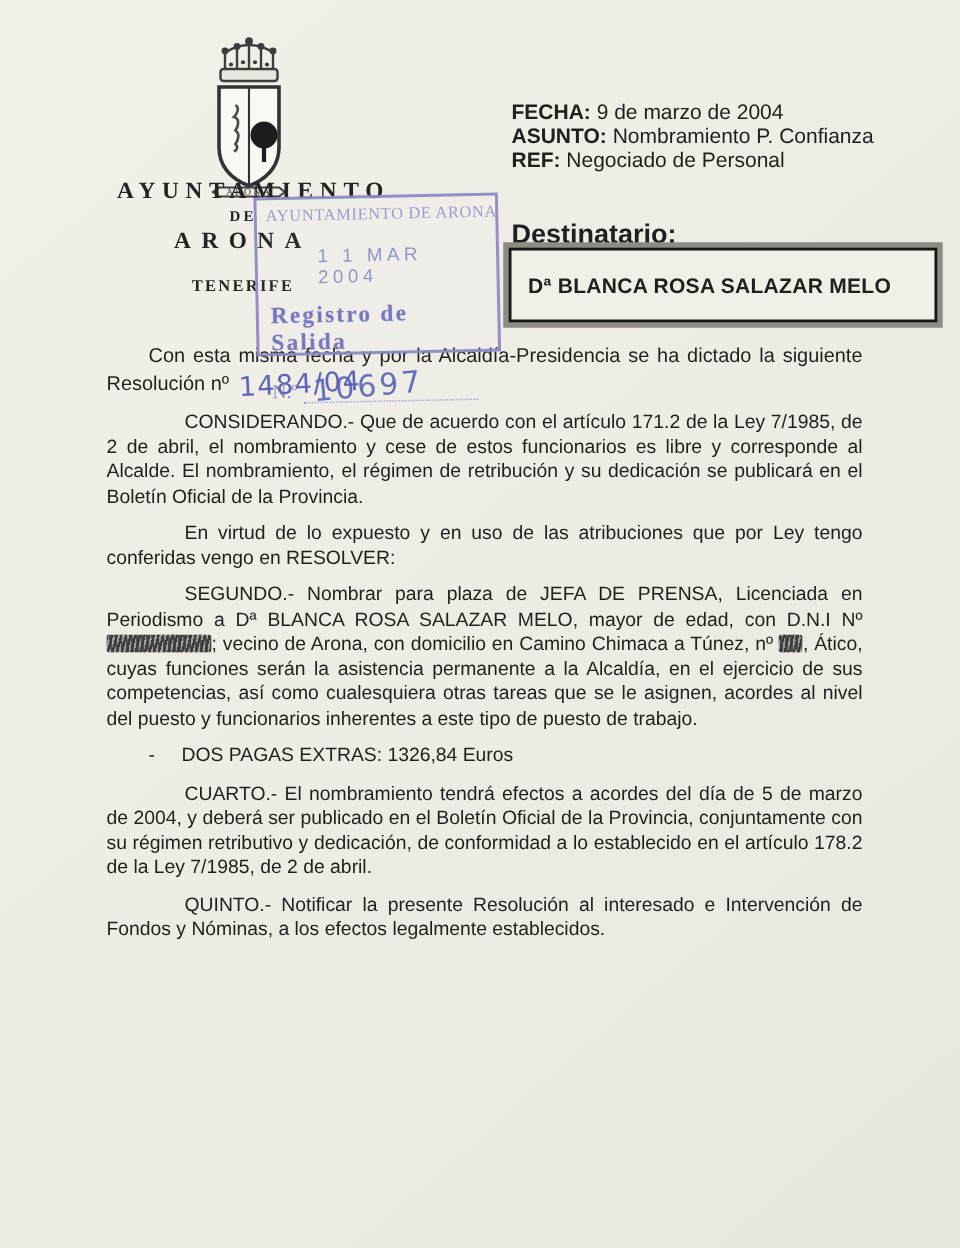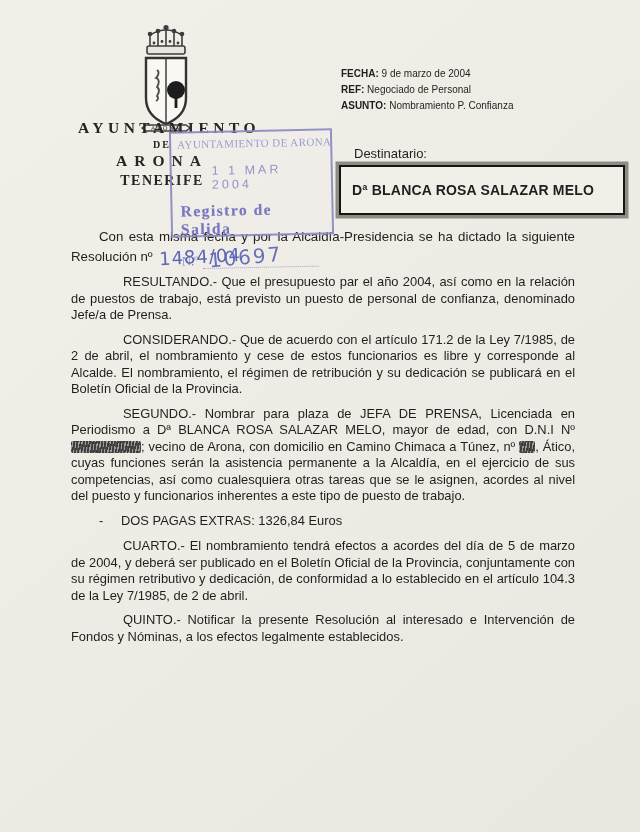--- a/index.html
+++ b/index.html
@@ -14,46 +14,46 @@
 
   
   .crest { position:absolute; left:118px; top:20px; width:96px; height:126px; }
 
   
   .org { position:absolute; left:78px; top:119px; width:168px; text-align:center;
          font-family:"Liberation Serif", serif; font-weight:700; color:#242424; }
   .org-l1 { font-size:15.5px; letter-spacing:4.5px;text-align:center; }
   .org-l2 { font-size:10px;   letter-spacing:2px;   margin-top:2px; }
   .org-l3 { font-size:15.5px; letter-spacing:7px;   margin-top:2px; }
-  .org-l4 { font-size:14px;   letter-spacing:1.5px; margin-top:3px; }
+  .org-l4 { font-size:11px;   letter-spacing:1.5px; margin-top:15px; }
 
   
   .stamp { position:absolute; left:170px; top:130px; width:163px; height:106px;
            border:2px solid #8a8ac4; transform:rotate(-1.2deg);
            padding:5px 6px; opacity:.92; background:rgba(255,255,255,0.04); }
   .stamp-org { font-family:"Liberation Serif", serif; font-size:11px; color:#9494cb;
                letter-spacing:.4px; white-space:nowrap; }
   .stamp-date { margin:14px 0 0 34px; font-size:12.5px; letter-spacing:3px; color:#8c8cc6; }
   .stamp-title { margin:10px 0 0 2px; font-family:"Liberation Serif", serif; font-weight:700;
                  font-size:15.5px; letter-spacing:1.5px; color:#6f6fbc;
                  text-shadow:0 0 1px rgba(111,111,188,.45); }
   .stamp-no { margin:6px 0 0 2px; display:flex; align-items:flex-end; }
   .stamp-no-label { font-family:"Liberation Serif", serif; font-size:13px; color:#7d7dc2; }
   .stamp-no-line { border-bottom:1.5px dotted #9a9ad0; width:116px; margin-left:4px;
                    display:flex; align-items:flex-end; }
   .hand-blue { font-family:"DejaVu Sans", sans-serif; color:#5c66b8; }
   .stamp-number { font-size:20px; letter-spacing:2px; transform:rotate(-4deg) translateY(2px);
                   display:inline-block; margin-left:6px; }
 
   
-  .meta { position:absolute; left:341px; top:66px; font-size:10px; line-height:16px; }
+  .meta { position:absolute; left:341px; top:66px; font-size:14px; line-height:16px; }
   .meta b { font-weight:700; }
 
   
-  .dest-label { position:absolute; left:341px; top:146px; font-size:13px; font-weight:400;margin-left:13px; }
+  .dest-label { position:absolute; left:341px; top:146px; font-size:18px; font-weight:700; }
   .dest-box { position:absolute; left:339px; top:165px; width:286px; height:50px;
               border:2px solid #151515; box-shadow:0 0 0 3.5px #8e8b84;
               background:#f2efe9; display:flex; align-items:center; padding-left:11px;
               font-size:14px; font-weight:700; letter-spacing:.2px; }
 
   
   .doc-body { padding:228px 65px 0 71px; text-align:justify;
               font-size:12.9px; line-height:16.5px; }
   .para { margin-bottom:8px; text-indent:52px; }
   .para span { text-indent:0; }
@@ -126,32 +126,32 @@
     <div class="stamp-no">
       <span class="stamp-no-label">N.º</span>
       <span class="stamp-no-line">
           <span class="hand-blue stamp-number">10697</span>
         </span>
     </div>
   </div>
 
   <div class="meta">
     <div><b>FECHA:</b><span> 9 de marzo de 2004</span></div>
+    <div><b>ASUNTO:</b><span>  Nombramiento P. Confianza</span></div>
     <div><b>REF:</b><span> Negociado de Personal</span></div>
-    <div><b>ASUNTO:</b><span>  Nombramiento P. Confianza</span></div>
   </div>
 
   <div class="dest-label">Destinatario:</div>
   <div class="dest-box">
     <span>Dª BLANCA ROSA SALAZAR MELO</span>
   </div>
 
   <div class="doc-body">
       <p class="para intro"><span class="b">Con esta misma fecha y por la Alcaldía-Presidencia se ha dictado la siguiente Resolución nº</span><span class="hand-blue hand-res">1484/04</span></p>
-      <p class="para"><span class="b">RESULTANDO.-</span><span> Que el presupuesto par el año 2004, así como en la relación de puestos de trabajo, está previsto un puesto de personal de confianza, denominado Jefe/a de Prensa.</span></p>
       <p class="para"><span class="b">CONSIDERANDO.</span><span>- Que de acuerdo con el artículo 171.2 de la Ley 7/1985, de 2 de abril, el nombramiento y cese de estos funcionarios es libre y corresponde al Alcalde. El nombramiento, el régimen de retribución y su dedicación se publicará en el Boletín Oficial de la Provincia.</span></p>
+      <p class="para"><span>En virtud de lo expuesto y en uso de las atribuciones que por Ley tengo conferidas vengo en RESOLVER:</span></p>
       <p class="para"><span class="b">SEGUNDO.</span><span>- Nombrar para plaza de </span><span class="b">JEFA DE PRENSA,</span><span> Licenciada en Periodismo a </span><span class="b">Dª BLANCA ROSA SALAZAR MELO</span><span>, mayor de edad, con D.N.I Nº </span><span class="scribble" style="width: 70px;">&nbsp;</span><span>; vecino de Arona, con domicilio en Camino Chimaca a Túnez, nº </span><span class="scribble" style="width: 16px;">&nbsp;</span><span>, Ático, cuyas funciones serán la asistencia permanente a la Alcaldía, en el ejercicio de sus competencias, así como cualesquiera otras tareas que se le asignen, acordes al nivel del puesto y funcionarios inherentes a este tipo de puesto de trabajo.</span></p>
       <p class="para list"><span class="dash">-</span><span>DOS PAGAS EXTRAS: 1326,84 Euros</span></p>
-      <p class="para"><span class="b">CUARTO.</span><span>- El nombramiento tendrá efectos a acordes del día de </span><span class="b">5 de marzo de 2004</span><span>, y deberá ser publicado en el Boletín Oficial de la Provincia, conjuntamente con su régimen retributivo y dedicación, de conformidad a lo establecido en el artículo 104.3 de la Ley 7/1985, de 2 de abril.</span></p>
+      <p class="para"><span class="b">CUARTO.</span><span>- El nombramiento tendrá efectos a acordes del día de </span><span class="b">5 de marzo de 2004</span><span>, y deberá ser publicado en el Boletín Oficial de la Provincia, conjuntamente con su régimen retributivo y dedicación, de conformidad a lo establecido en el artículo 178.2 de la Ley 7/1985, de 2 de abril.</span></p>
       <p class="para"><span class="b">QUINTO.-</span><span>  Notificar la presente Resolución al interesado e Intervención de Fondos y Nóminas, a los efectos legalmente establecidos.</span></p>
     </div>
 
 </div>
 
 </body></html>

